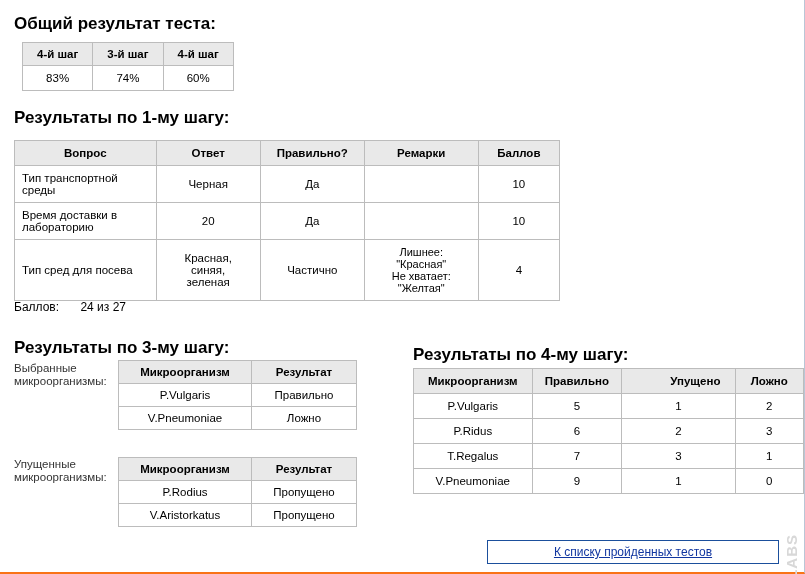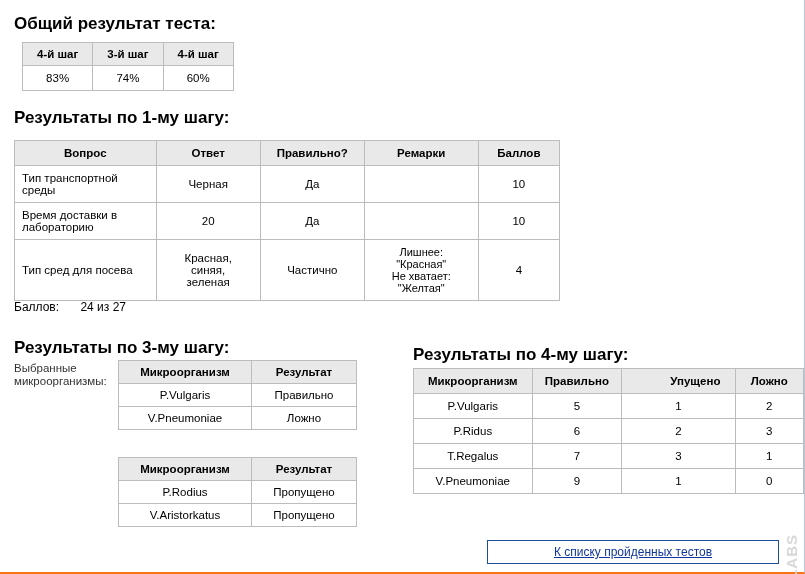--- a/index.html
+++ b/index.html
@@ -227,20 +227,21 @@
         <td>P.Vulgaris</td>
         <td class="ok">Правильно</td>
       </tr>
       <tr>
         <td>V.Pneumoniae</td>
         <td class="bad">Ложно</td>
       </tr>
     </tbody>
   </table>
 
+  <div id="step3-label-miss">Упущенные микроорганизмы:</div>
 
   <table class="grid" id="step3-table-miss">
     <thead>
       <tr>
         <th class="col-m">Микроорганизм</th>
         <th class="col-r">Результат</th>
       </tr>
     </thead>
     <tbody>
       <tr>

